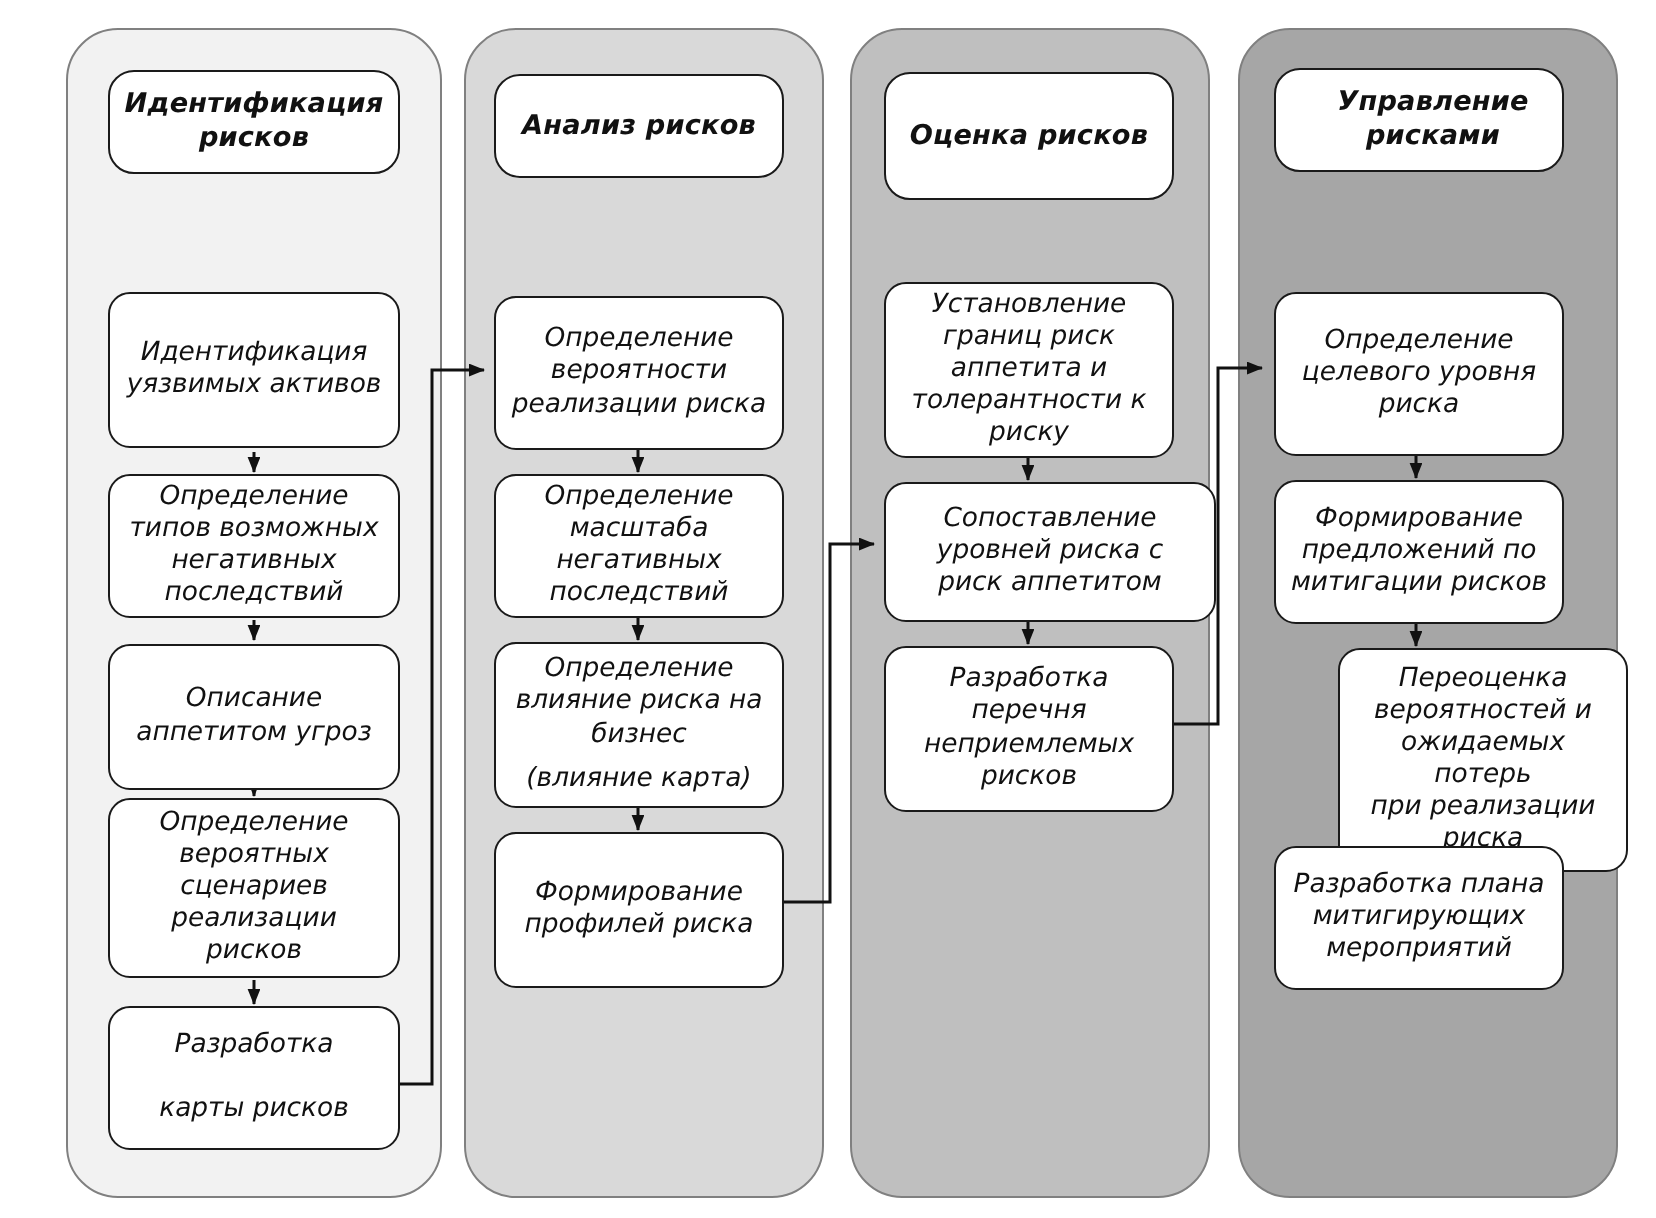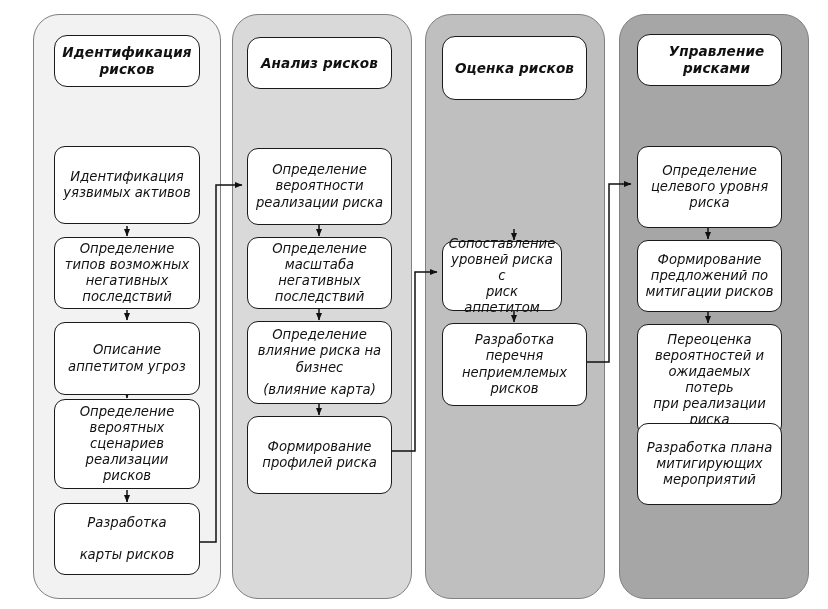--- a/index.html
+++ b/index.html
@@ -150,38 +150,43 @@
   <div class="box" style="left:247px; top:321px; width:145px; height:83px;">
     <span>Определение
 влияние риска на
 бизнес</span>
     <span class="sub">(влияние карта)</span>
   </div>
   <div class="box" style="left:247px; top:416px; width:145px; height:78px;">Формирование
 профилей риска</div>
 
   <div class="box header" style="left:442px; top:36px;  width:145px; height:64px;">Оценка рисков</div>
-  <div class="box" style="left:442px; top:241px; width:120px; height:70px;">Сопоставление
+  <div class="box" style="left:442px; top:141px; width:145px; height:88px;">Установление
+границ риск
+аппетита и
+толерантности к
+риску</div>
+  <div class="box" style="left:442px; top:241px; width:166px; height:70px;">Сопоставление
 уровней риска с
 риск аппетитом</div>
   <div class="box" style="left:442px; top:323px; width:145px; height:83px;">Разработка
 перечня
 неприемлемых
 рисков</div>
 
   <div class="box header" style="left:637px; top:34px;  width:145px; height:52px;padding-left:19px;">Управление
 рисками</div>
   <div class="box" style="left:637px; top:146px; width:145px; height:82px;">Определение
 целевого уровня
 риска</div>
   <div class="box" style="left:637px; top:240px; width:145px; height:72px;">Формирование
 предложений по
 митигации рисков</div>
-  <div class="box" style="left:637px; top:324px; width:145px; height:112px;">Переоценка
+  <div class="box" style="left:669px; top:324px; width:145px; height:112px;">Переоценка
 вероятностей и
 ожидаемых потерь
 при реализации
 риска</div>
-  <div class="box" style="left:637px; top:423px; width:145px; height:82px;text-align:center;">Разработка плана
+  <div class="box" style="left:637px; top:423px; width:145px; height:72px;text-align:center;">Разработка плана
 митигирующих
 мероприятий</div>
 
 </div>
 
 </body></html>

